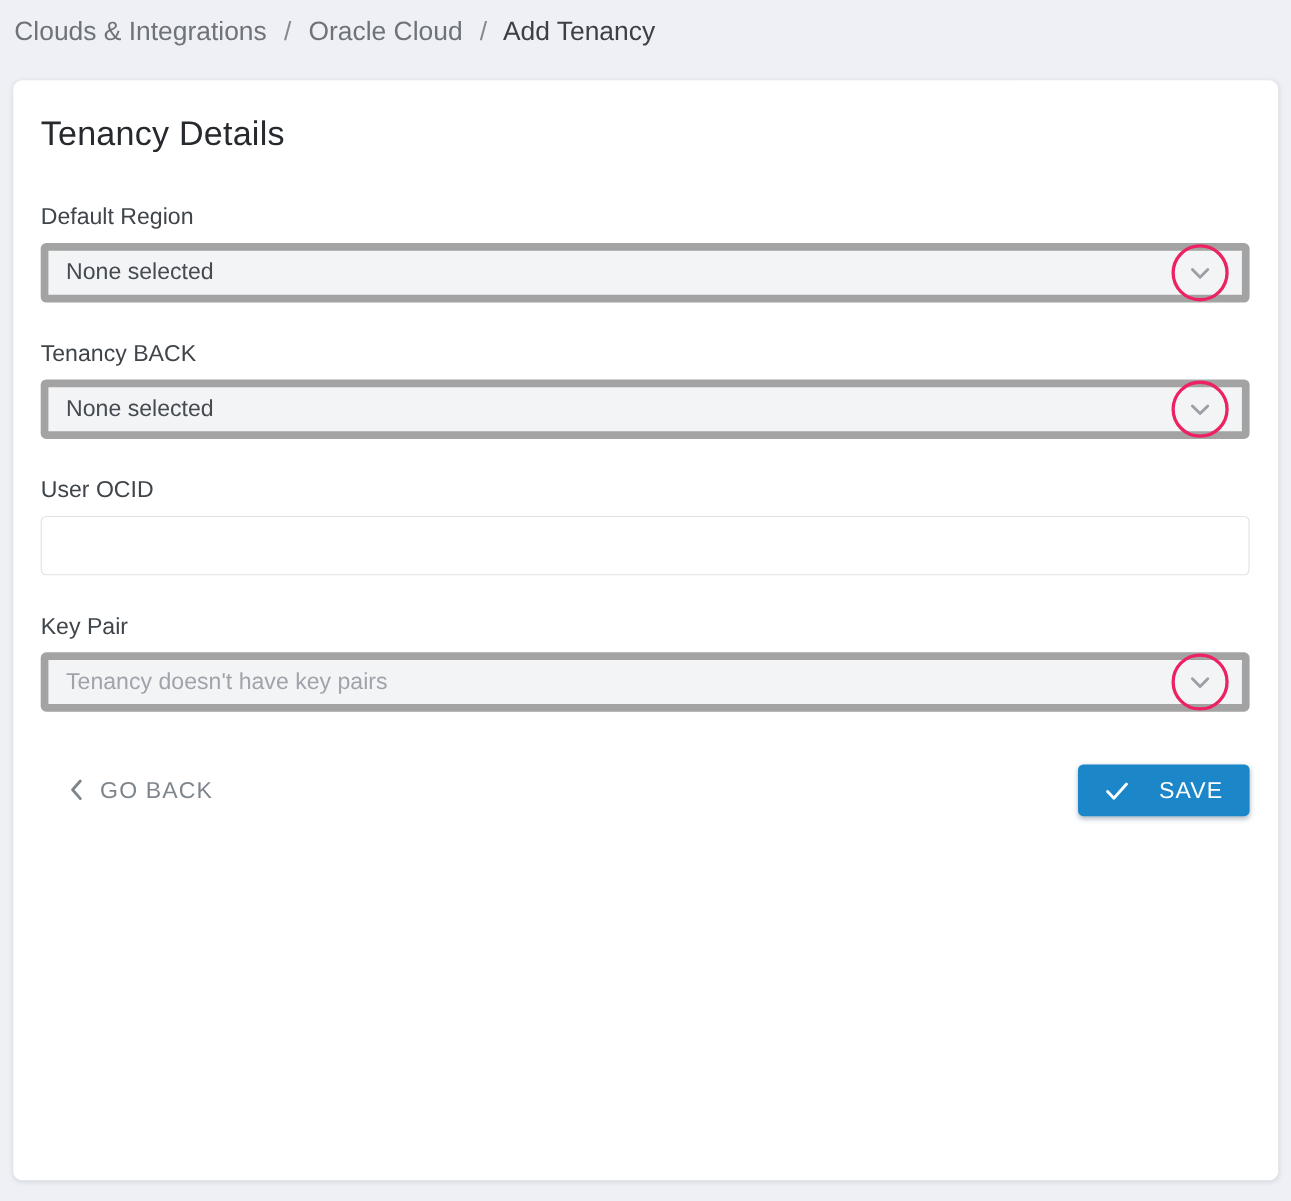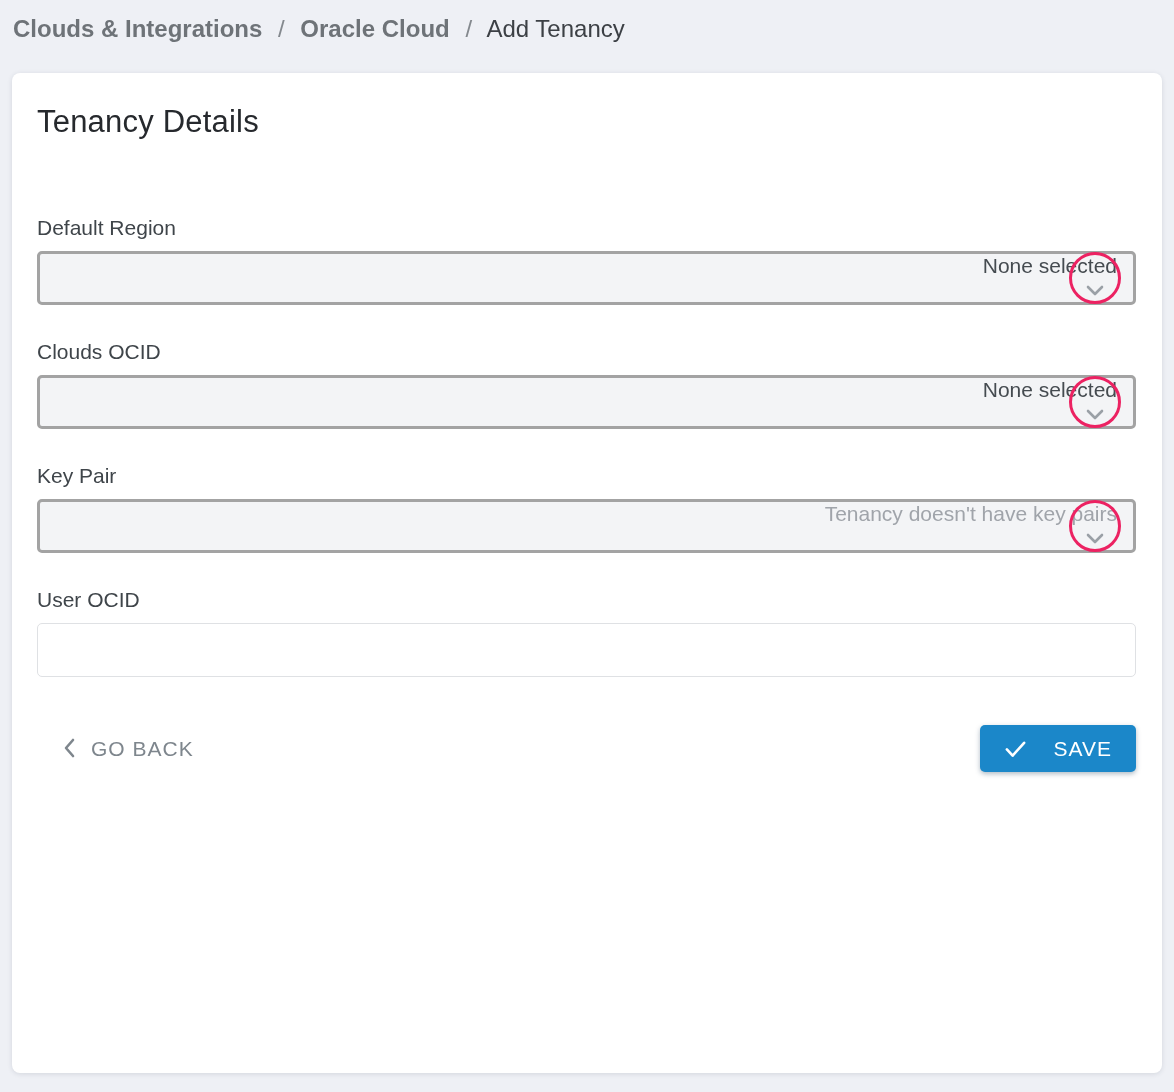--- a/index.html
+++ b/index.html
@@ -15,42 +15,41 @@
     padding: 14px 13px 0 13px;
     font-size: 24px;
     line-height: 29px;
     color: #6e7378;
     white-space: nowrap;
   }
   .bc-link {
     color: #6e7378;
     text-decoration: none;
     cursor: pointer;
-    font-weight: bold;
   }
   .bc-sep {
     color: #84898e;
     margin: 0 9px;
   }
   .bc-current { color: #3c4045; }
   
   .card {
     margin: 30px 12px 0 12px;
     background: #ffffff;
     border-radius: 8px;
     box-shadow: 0 1px 5px rgba(40, 50, 70, 0.13);
     padding: 30px 26px 64px 25px;
     min-height: 1000px;
   }
   .card h1 {
     font-size: 31px;
     font-weight: 500;
     color: #26292d;
     line-height: 38px;
-    margin-bottom: 74px;
+    margin-bottom: 44px;
     letter-spacing: 0.2px;
   }
   
   .field { margin-bottom: 34px; }
   .field label {
     display: block;
     font-size: 21px;
     line-height: 26px;
     color: #3f454a;
     margin-bottom: 10px;
@@ -64,30 +63,29 @@
     border-radius: 5px;
     font-family: inherit;
     font-size: 21px;
     color: #3f454a;
     padding: 0 15px;
     outline: none;
   }
   .select {
     position: relative;
     display: flex;
-    align-items: flex-end;
+    align-items: center;
     justify-content: space-between;
     width: 100%;
     height: 54px;
     background: #f3f4f6;
-    border: 3px solid #a3a3a3;
+    border: 7px solid #a3a3a3;
     border-radius: 5px;
     padding: 0 16px;
     cursor: pointer;
-    flex-direction: column;
   }
   .select-value {
     font-size: 21px;
     color: #454b50;
   }
   .select-value.placeholder { color: #a0a4aa; }
   .chev-wrap {
     width: 24px;
     height: 24px;
     margin-right: 10px;
@@ -165,50 +163,50 @@
       <span class="chev-wrap">
         <svg width="24" height="24" viewBox="0 0 24 24" fill="none">
           <polyline points="5,9 12,16 19,9" stroke="#9aa0a6" stroke-width="2.6" stroke-linecap="round" stroke-linejoin="round"></polyline>
         </svg>
       </span>
       <span class="ring"></span>
     </div>
   </div>
 
   <div class="field">
-    <label>Clouds OCID</label>
+    <label>Tenancy BACK</label>
     <div class="select">
       <span class="select-value">None selected</span>
       <span class="chev-wrap">
         <svg width="24" height="24" viewBox="0 0 24 24" fill="none">
           <polyline points="5,9 12,16 19,9" stroke="#9aa0a6" stroke-width="2.6" stroke-linecap="round" stroke-linejoin="round"></polyline>
         </svg>
       </span>
       <span class="ring"></span>
     </div>
+  </div>
+
+  <div class="field">
+    <label>User OCID</label>
+    <input class="text-input" type="text" value="" style="">
   </div>
 
   <div class="field">
     <label>Key Pair</label>
     <div class="select">
       <span class="select-value placeholder">Tenancy doesn't have key pairs</span>
       <span class="chev-wrap">
         <svg width="24" height="24" viewBox="0 0 24 24" fill="none">
           <polyline points="5,9 12,16 19,9" stroke="#9aa0a6" stroke-width="2.6" stroke-linecap="round" stroke-linejoin="round"></polyline>
         </svg>
       </span>
       <span class="ring"></span>
     </div>
   </div>
 
-  <div class="field">
-    <label>User OCID</label>
-    <input class="text-input" type="text" value="" style="">
-  </div>
-
 
   <div class="footer">
     <a class="go-back">
       <span>
         <svg width="16" height="22" viewBox="0 0 16 22" fill="none">
           <polyline points="11,3 4,11 11,19" stroke="#7e868d" stroke-width="2.6" stroke-linecap="round" stroke-linejoin="round"></polyline>
         </svg>
       </span>
       <span>GO BACK</span>
     </a>

